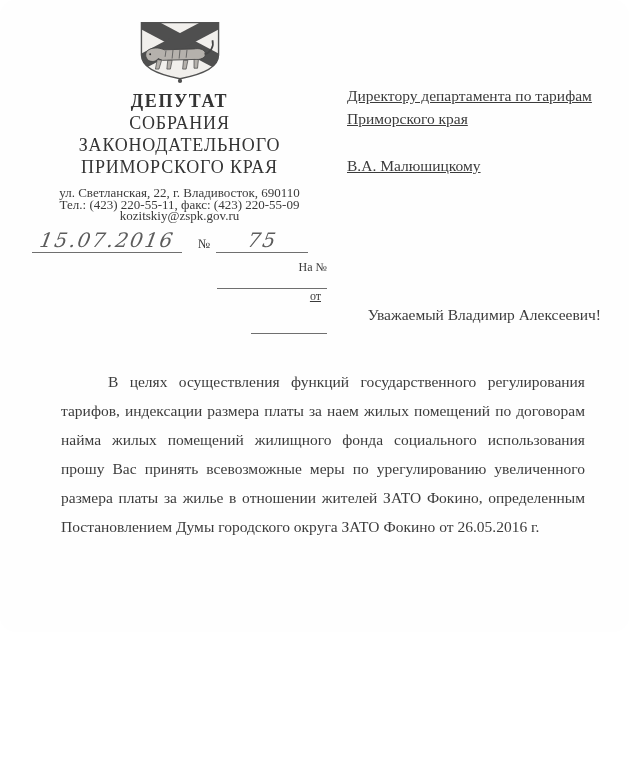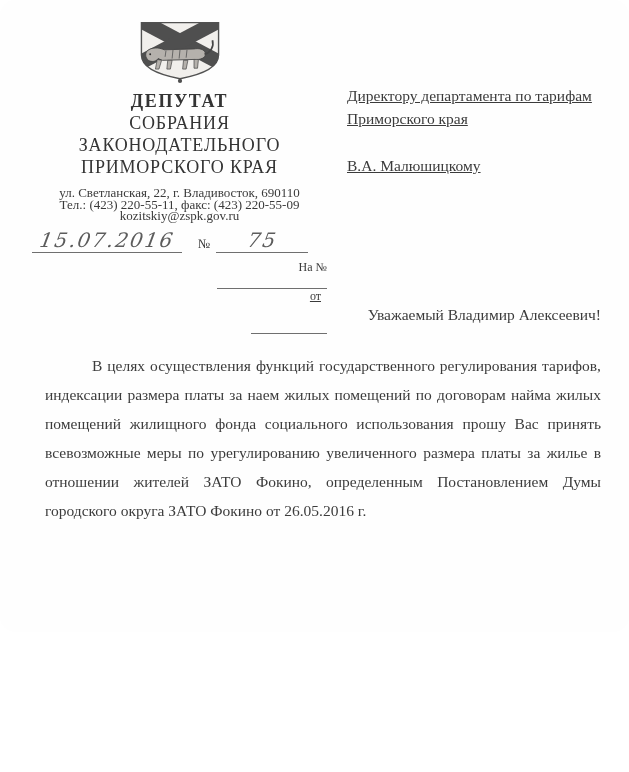--- a/index.html
+++ b/index.html
@@ -115,21 +115,21 @@
   .body-text {
     position: absolute;
     left: 45px;
     top: 351px;
     width: 556px;
     font-size: 15.5px;
     line-height: 29px;
     text-align: justify;
     color: #3c3c3c;
   }
-  .body-text p { margin: 0; text-indent: 47px; }
+  .body-text p { margin: 16px; text-indent: 47px; }
 
   
   .signature {
     position: absolute;
     left: 240px;
     top: 626px;
   }
   .sig-name {
     position: absolute;
     left: 443px;

